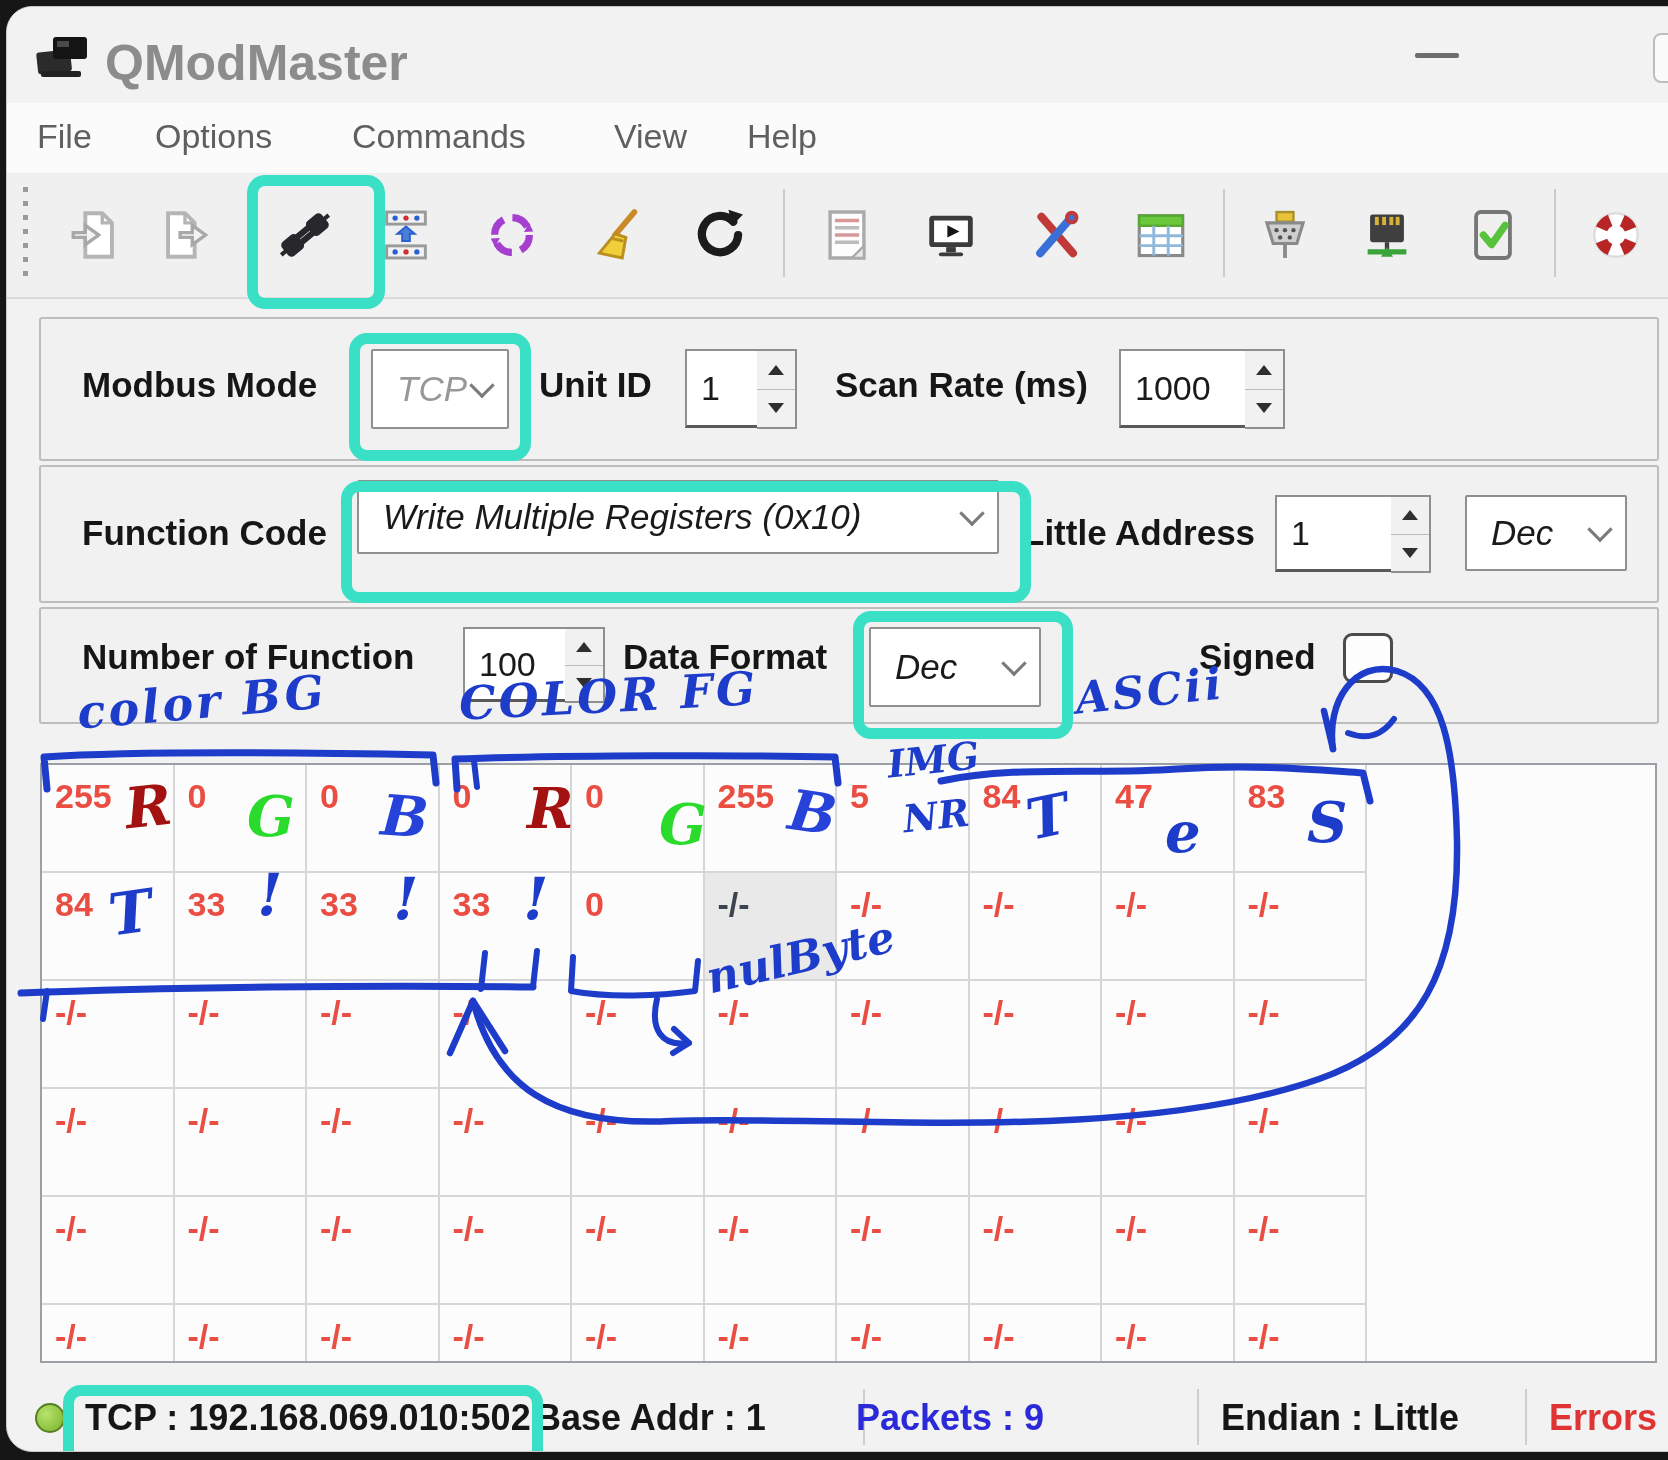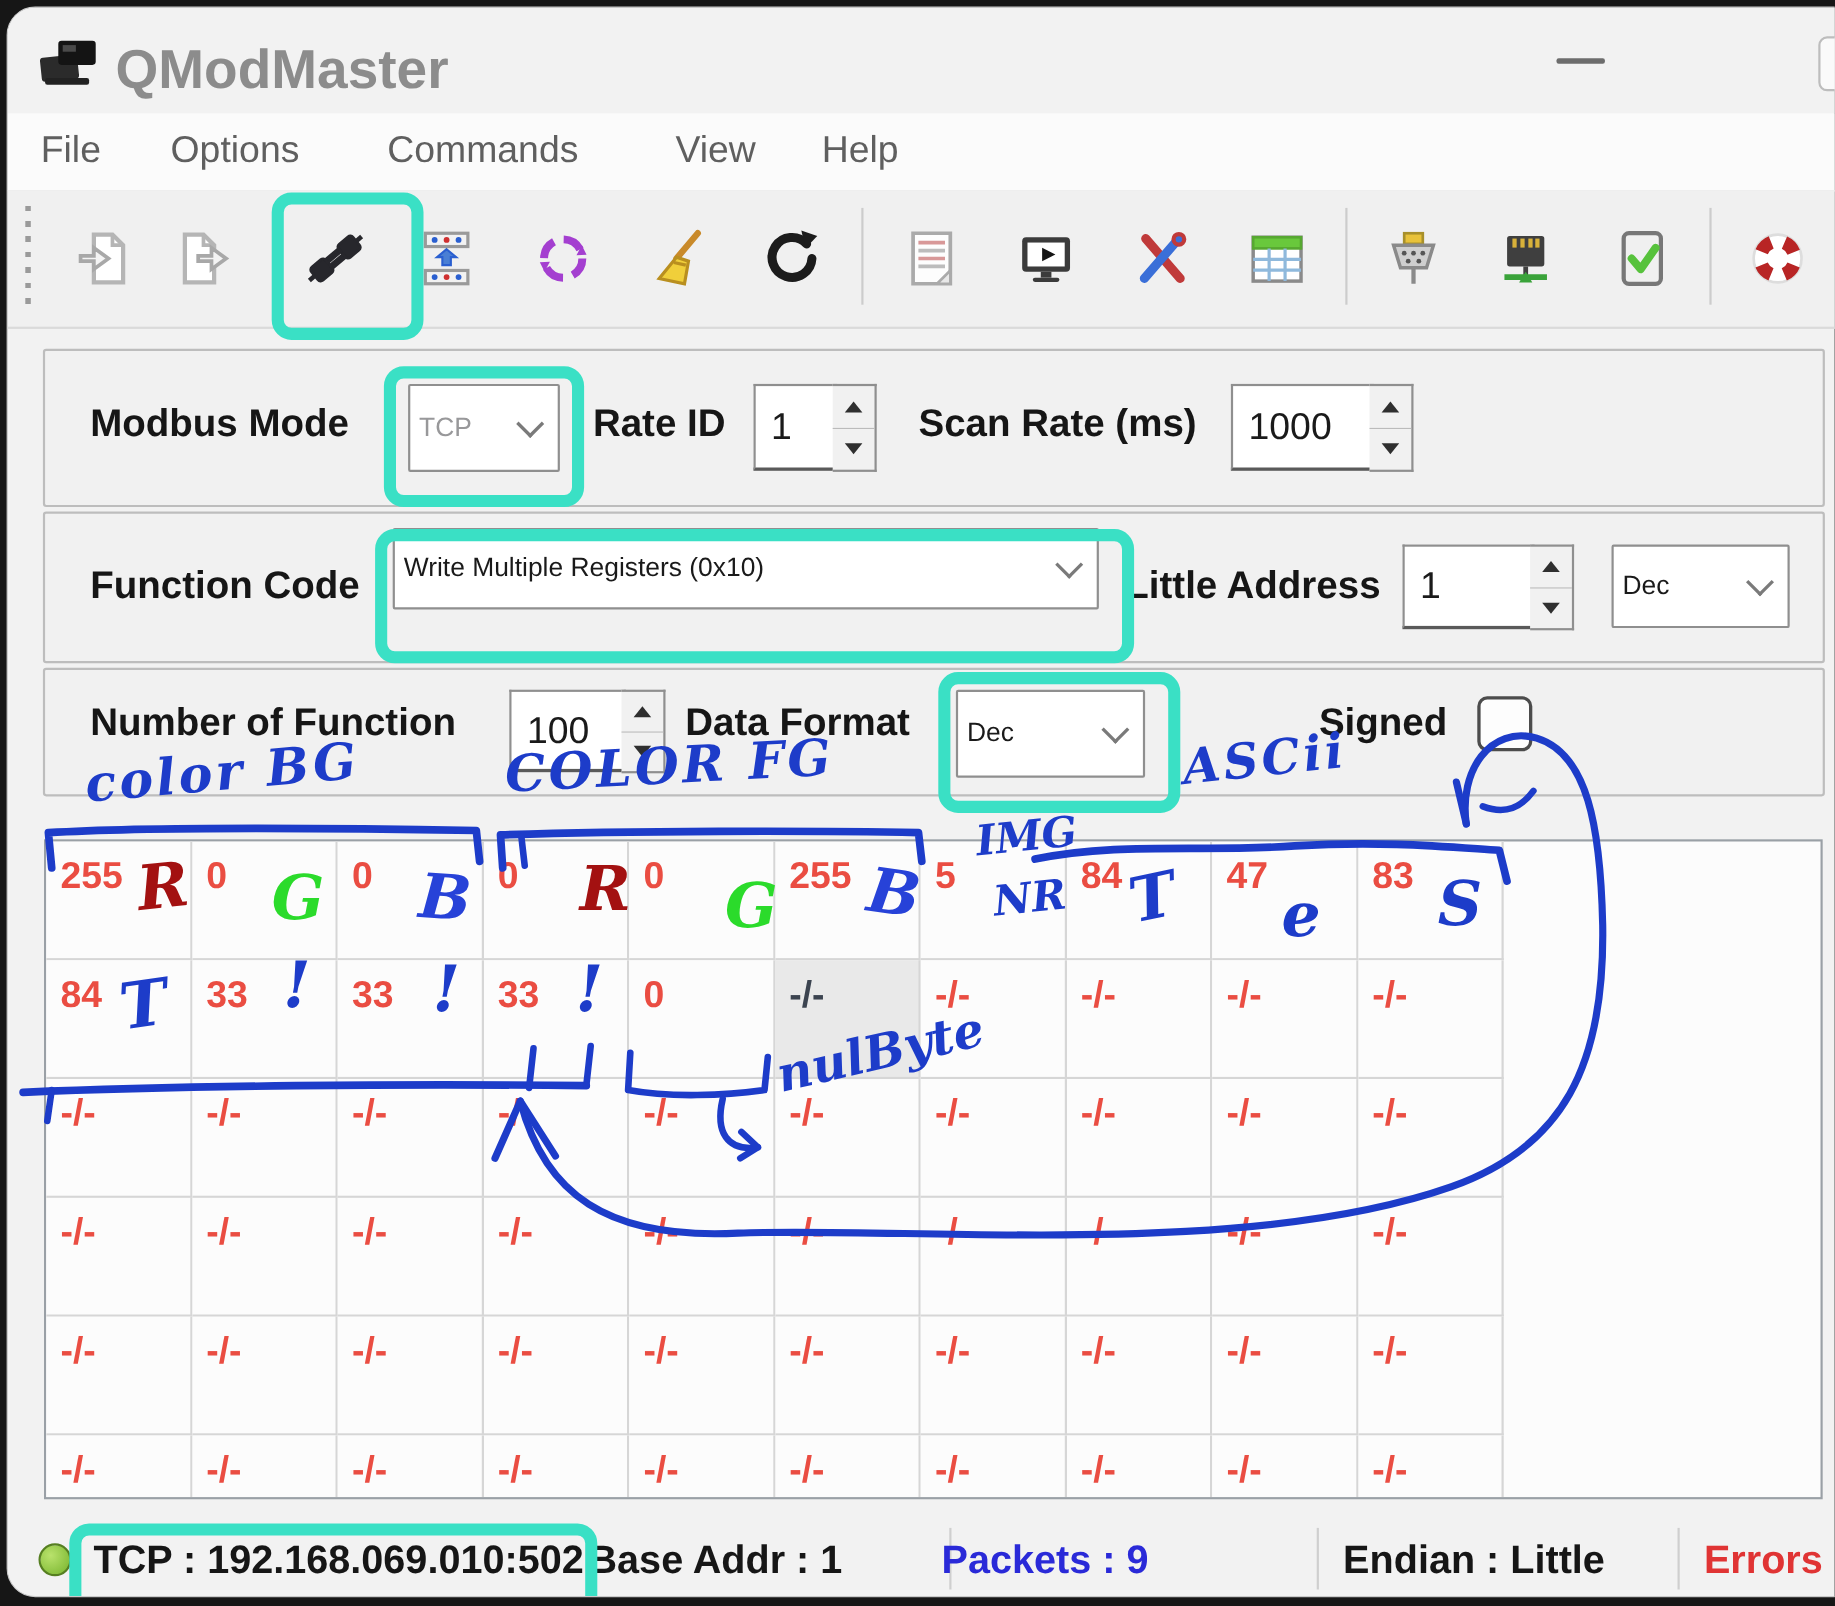--- a/index.html
+++ b/index.html
@@ -20,21 +20,21 @@
   .tb-btn{position:absolute;top:24px;width:76px;height:76px;display:flex;align-items:center;justify-content:center;}
   .tb-sep{position:absolute;top:16px;width:2px;height:88px;background:#cccccc;}
   .tb-handle{position:absolute;left:16px;top:14px;width:6px;height:96px;
      background-image:repeating-linear-gradient(#9a9a9a 0 5px, transparent 5px 14px);width:5px;}
   .connect-bg{position:absolute;left:254px;top:180px;width:88px;height:88px;background:#cfe6f8;}
   
   .panel{position:absolute;left:32px;width:1616px;border:2px solid #bdbdbd;border-radius:3px;background:#f1f1f1;}
   .p1{top:310px;height:140px;} .p2{top:458px;height:134px;} .p3{top:600px;height:113px;}
   .lbl{position:absolute;font-size:35px;font-weight:600;color:#161616;white-space:nowrap;}
   .combo{position:absolute;background:#fff;border:2px solid #8f8f8f;border-radius:2px;display:flex;align-items:center;}
-  .combo .val{font-size:24px;color:#1a1a1a;padding-left:8px;white-space:nowrap;}
+  .combo .val{font-size:35px;color:#1a1a1a;padding-left:24px;white-space:nowrap;font-style:italic;}
   .combo .val.dim{color:#98989a;}
   .chev{position:absolute;right:16px;top:50%;width:15px;height:15px;border-right:3px solid #7a7a7a;border-bottom:3px solid #7a7a7a;transform:translateY(-70%) rotate(45deg);}
   .spinbox{position:absolute;background:#fff;border:2px solid #8f8f8f;border-bottom:3px solid #5a5a5a;display:flex;align-items:center;}
   .spinbox .val{font-size:34px;color:#1a1a1a;padding-left:14px;}
   .spinner{position:absolute;width:38px;background:#f1f1f1;border:2px solid #8f8f8f;border-left:none;display:flex;flex-direction:column;}
   .spinner div{flex:1;display:flex;align-items:center;justify-content:center;border-bottom:1px solid #bbb;}
   .spinner div:last-child{border-bottom:none;}
   .arr-up{width:0;height:0;border-left:8px solid transparent;border-right:8px solid transparent;border-bottom:10px solid #2f2f2f;}
   .arr-dn{width:0;height:0;border-left:8px solid transparent;border-right:8px solid transparent;border-top:10px solid #2f2f2f;}
   .checkbox{position:absolute;width:44px;height:44px;border:3px solid #4c4c4c;border-radius:9px;background:#fdfdfd;}
@@ -232,21 +232,21 @@
       </svg>
     </div>
   </div>
 
   <div class="panel p1"></div>
   <div class="lbl" style="left:75px;top:358px">Modbus Mode</div>
   <div class="combo" style="left:364px;top:342px;width:134px;height:76px">
     <span class="val dim">TCP</span>
     <span class="chev"></span>
   </div>
-  <div class="lbl" style="left:532px;top:358px">Rate ID</div>
+  <div class="lbl" style="left:532px;top:358px">Unit ID</div>
   <div class="spinbox" style="left:678px;top:342px;width:72px;height:74px">
     <span class="val">1</span>
   </div>
   <div class="spinner" style="left:750px;top:342px;height:76px">
     <div>
           <span class="arr-up"></span>
         </div>
     <div>
           <span class="arr-dn"></span>
         </div>

